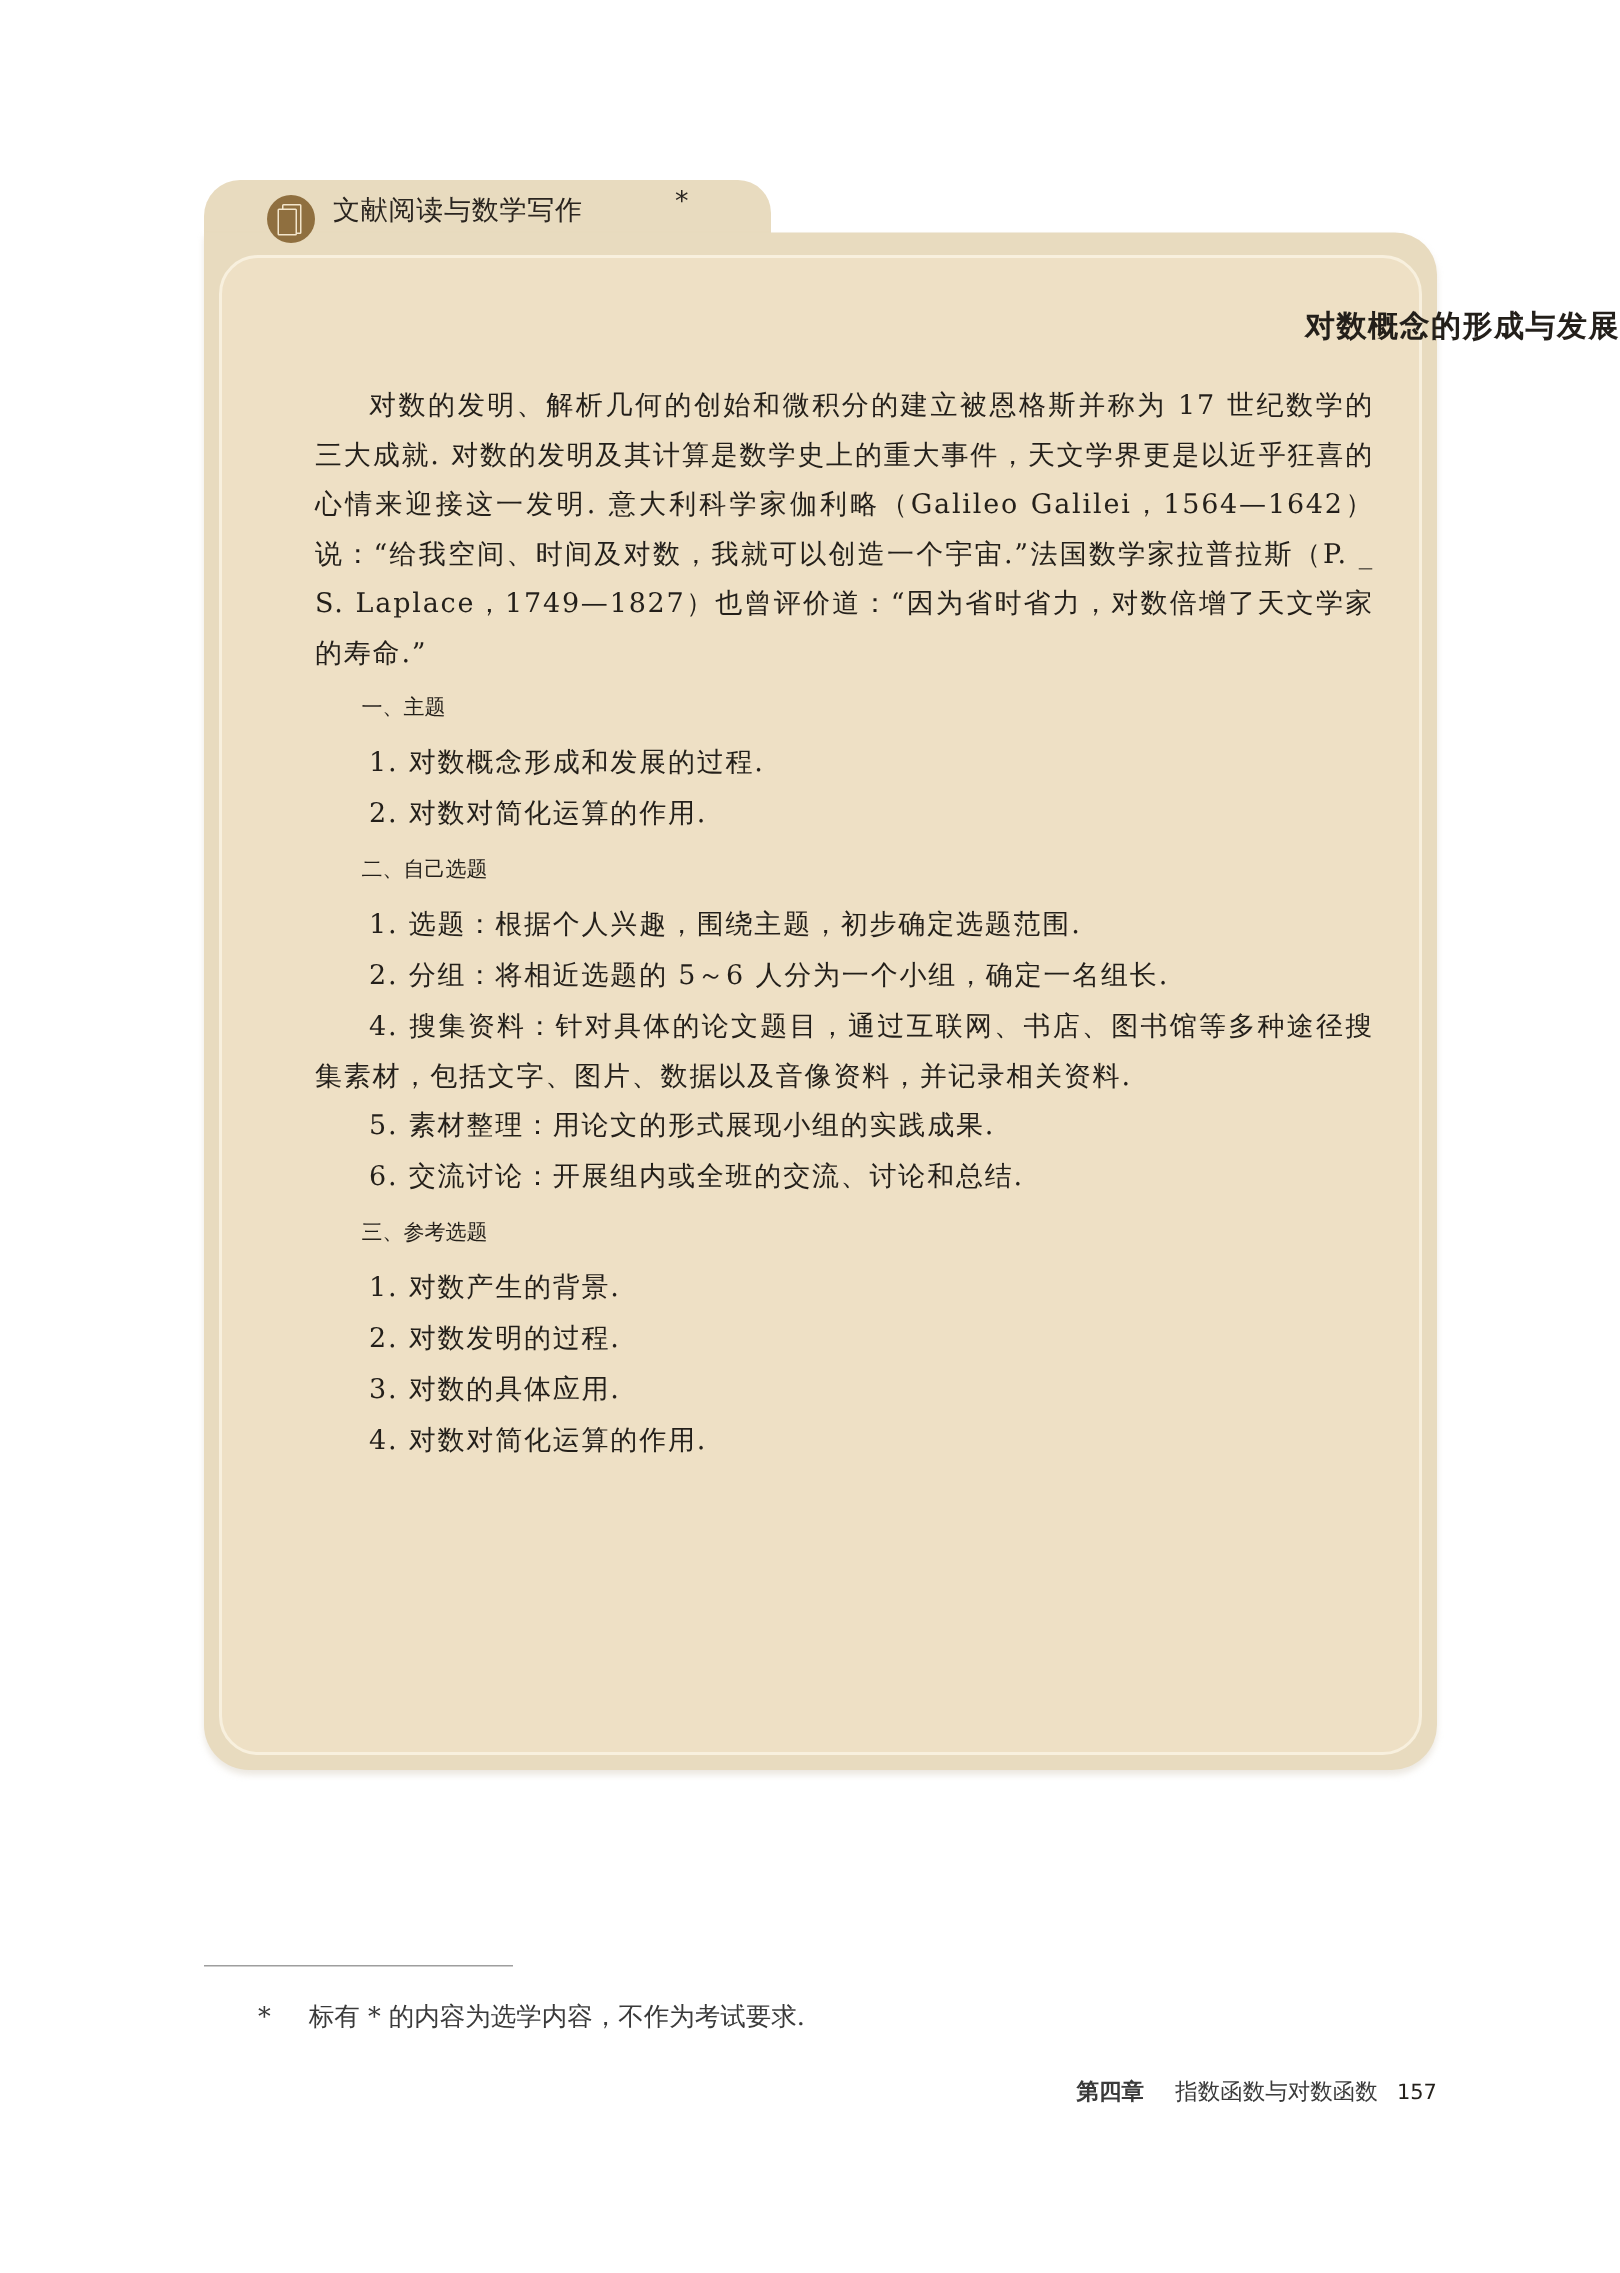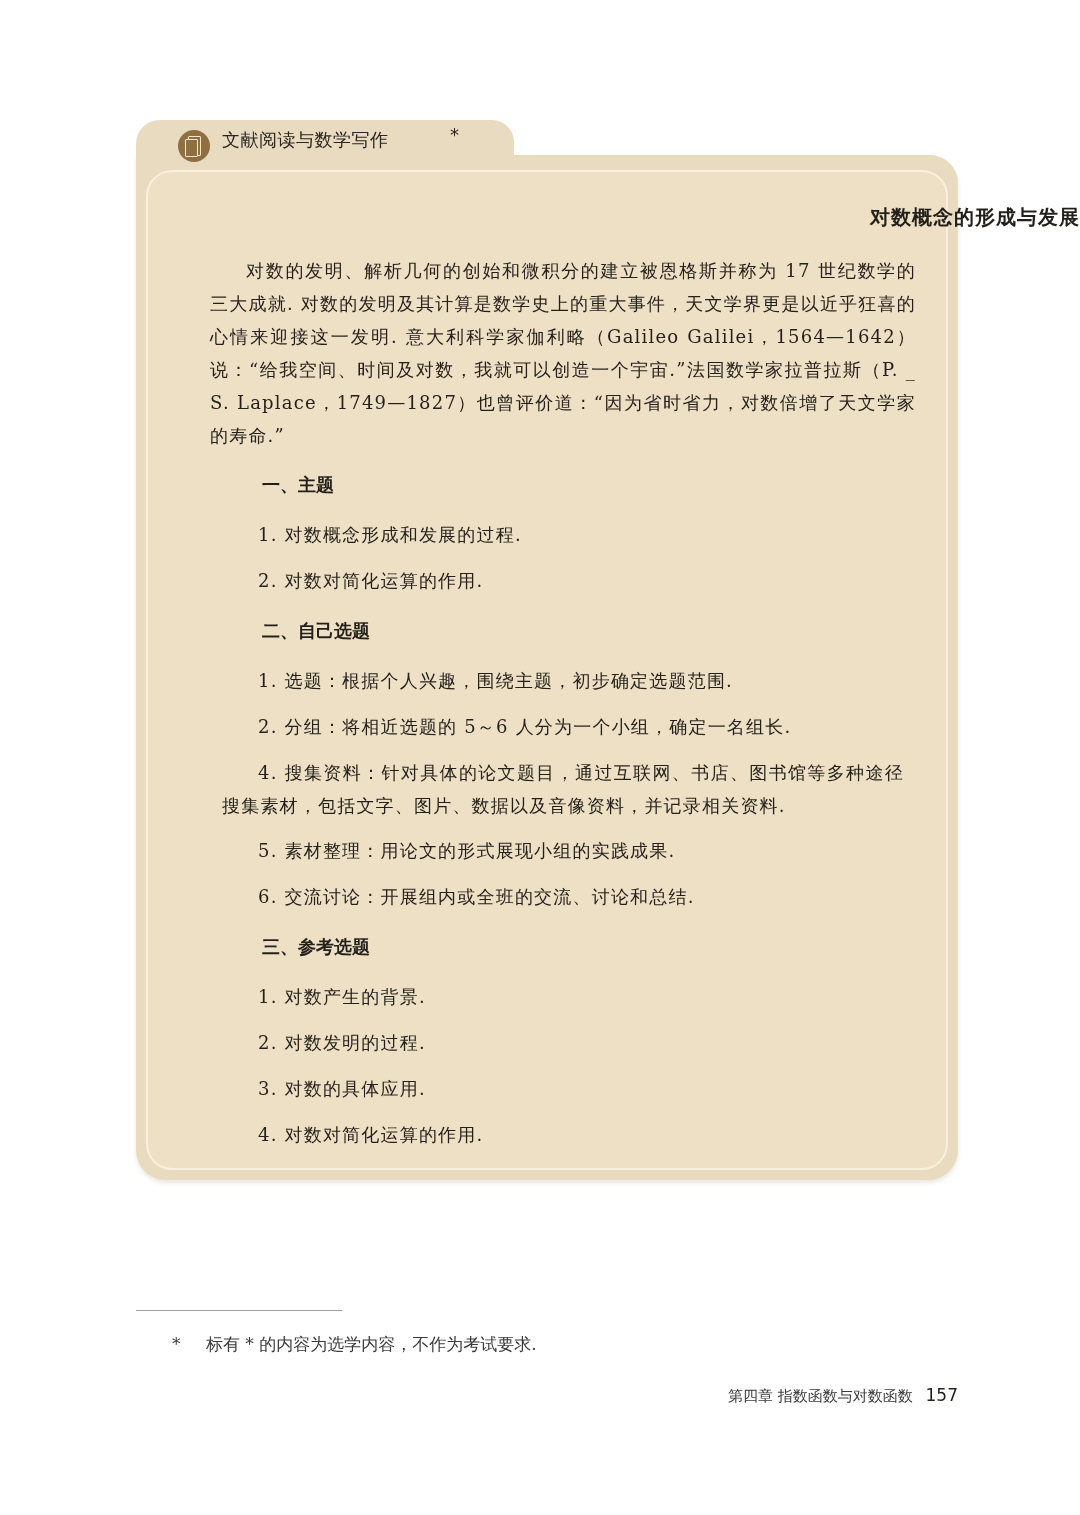--- a/index.html
+++ b/index.html
@@ -43,32 +43,32 @@
     }
 
     .article-title {
       position: absolute; left: 0; width: 1080px; top: 204px; text-align: right;
       font-family: "DejaVu Sans", "Liberation Sans", sans-serif; font-weight: bold;
       font-size: 20px; color: #231f1a; letter-spacing: 1px;
     }
 
     .body-text { position: absolute; left: 210px; width: 706px; font-size: 18px; }
     .para { line-height: 33px; text-align: justify; text-indent: 2em; margin: 0; letter-spacing: 1.2px; }
-    .heading { font-family: "DejaVu Sans", "Liberation Sans", sans-serif; font-weight: bold;
-               font-size: 18px; line-height: 34px; padding-left: 2em; margin: 16px; }
-    .item { line-height: 34px; margin: 12px; padding-left: 2em; letter-spacing: 1.2px; }
+    .heading { font-family: "DejaVu Sans", "Liberation Sans", sans-serif; font-weight: normal;
+               font-size: 14px; line-height: 34px; padding-left: 2em; margin: 3px; }
+    .item { line-height: 34px; margin: 0; padding-left: 2em; letter-spacing: 1.2px; }
     .item.wrap { padding-left: 0; text-indent: 2em; text-align: justify; line-height: 33px; }
 
     .footnote-rule { position: absolute; left: 136px; top: 1310px; width: 206px; height: 1px; background: #9e9e9e; }
     .footnote { position: absolute; left: 172px; top: 1333px; font-size: 17px; color: #3a3a3a; white-space: nowrap; }
     .footnote .mark { margin-right: 20px; }
     .footer { position: absolute; right: 122px; top: 1385px; font-size: 15px; color: #3a3a3a; white-space: nowrap;
               font-family: "DejaVu Sans", "Liberation Sans", sans-serif; }
-    .footer .chapter { margin-right: 0; }
-    .footer .page-num { font-size: 17px; margin-left: 8px; color: #231f1a; margin-top: 48px; }
+    .footer .chapter { margin-right: 16px; font-weight: bold; }
+    .footer .page-num { font-size: 14px; margin-left: 8px; color: #231f1a; margin-top: 48px; }
   </style>
 </head>
 <body>
 
 <div class="card-tab"></div>
 <div class="card"></div>
 <div class="card-inner"></div>
 
 <div class="tab-icon">
   <div class="book-back"></div>

